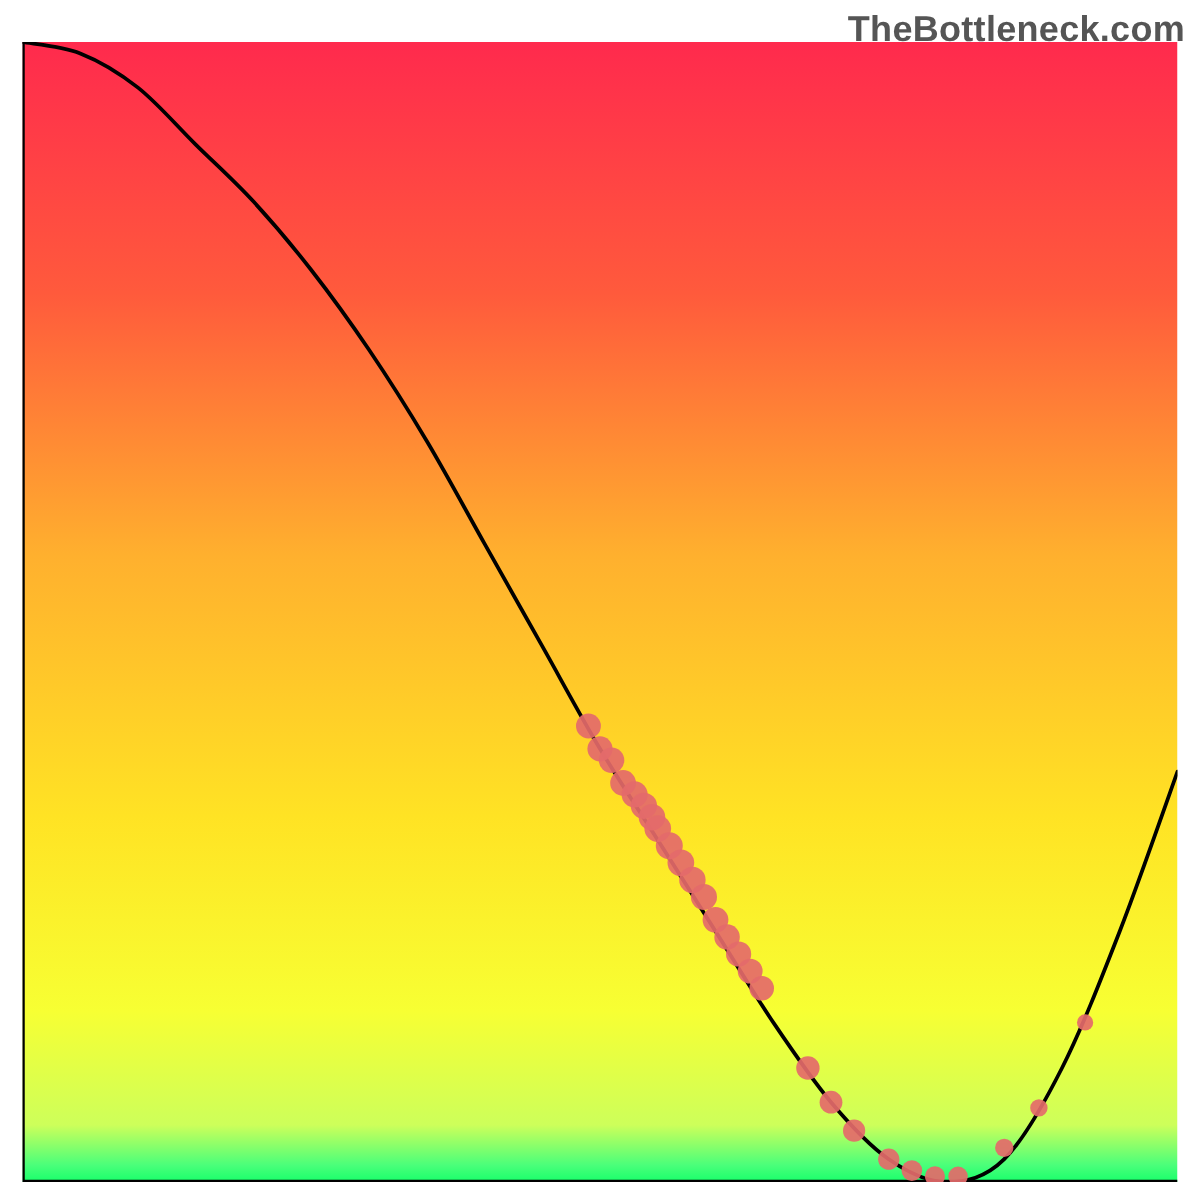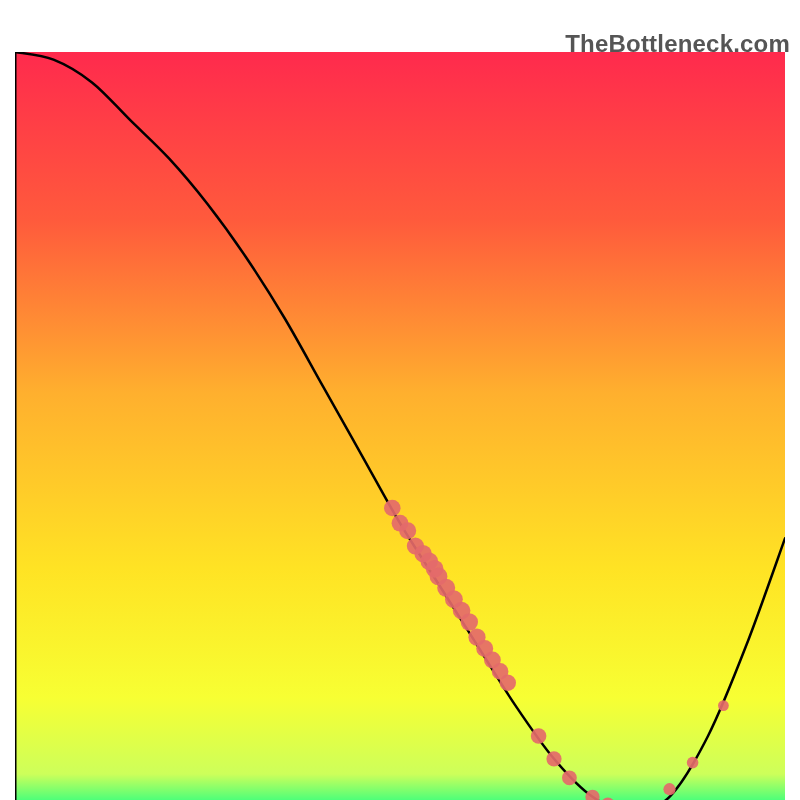--- a/index.html
+++ b/index.html
@@ -8,21 +8,20 @@
     width: 800px;
     height: 800px;
     overflow: hidden;
     background: #ffffff;
     font-family: Arial, Helvetica, sans-serif;
   }
   .frame {
     position: relative;
     width: 800px;
     height: 648px;
-    margin-top: 24px;
   }
   .watermark {
     position: absolute;
     top: 6px;
     right: 10px;
     font-size: 24px;
     font-weight: 600;
     color: #555;
     letter-spacing: 0.2px;
   }

